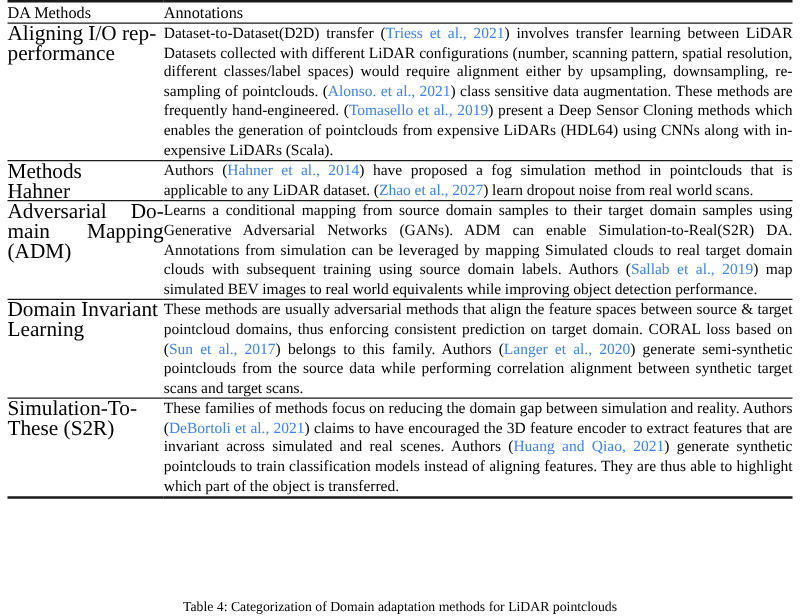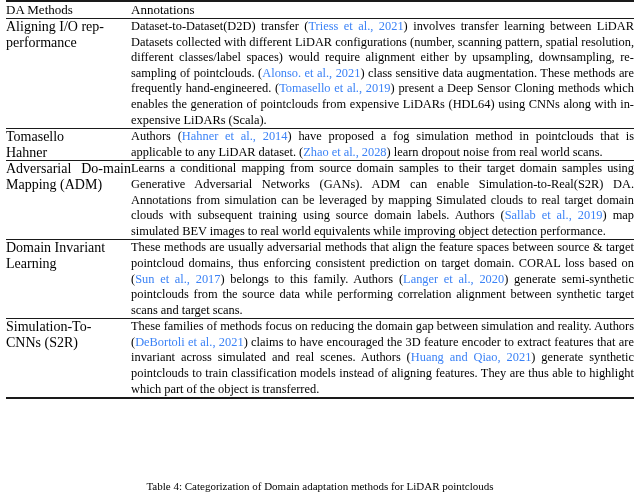--- a/index.html
+++ b/index.html
@@ -40,21 +40,21 @@
   
   tr.rule-top > td        { border-top: 2.2px solid #1a1a1a; height: 0; padding: 0; font-size: 0; line-height: 0; }
   tr.rule-mid > td        { border-top: 1.1px solid #1a1a1a; height: 0; padding: 0; font-size: 0; line-height: 0; }
   tr.rule-bottom > td     { border-top: 2.2px solid #1a1a1a; height: 0; padding: 0; font-size: 0; line-height: 0; }
 
   
   col.c-method { width: 125px; }
   col.c-desc   { width: 503px; }
 
   .cell-method {
-    font-size: 14px;
+    font-size: 17px;
     line-height: 15.6px;
     padding: 5px 6px 6px 2px;
     text-align: justify;
     text-align-last: left;
     hyphens: none;
   }
   .cell-method.justify-both {
     text-align: justify;
   }
 
@@ -123,24 +123,24 @@
         </td>
         <td class="cell-desc"><span>Dataset-to-Dataset(D2D) transfer (</span><span class="cite">Triess et al., 2021</span><span>) involves transfer learning between LiDAR Datasets collected with different LiDAR configurations (number, scanning pattern, spatial resolution, different classes/label spaces) would require alignment either by upsampling, downsampling, re-sampling of pointclouds. (</span><span class="cite">Alonso. et al., 2021</span><span>) class sensitive data augmentation.  These methods are frequently hand-engineered.  (</span><span class="cite">Tomasello et al., 2019</span><span>) present a Deep Sensor Cloning methods which enables the generation of pointclouds from expensive LiDARs (HDL64) using CNNs along with in-expensive LiDARs (Scala).</span></td>
       </tr>
 
       <tr class="rule-mid">
           <td colspan="2"></td>
         </tr>
 
       <tr>
         <td class="cell-method">
-          <span>Tomasello</span><br>
+          <span>Methods</span><br>
           <span>Hahner</span>
         </td>
-        <td class="cell-desc"><span>Authors (</span><span class="cite">Hahner et al., 2014</span><span>) have proposed a fog simulation method in pointclouds that is applicable to any LiDAR dataset.  (</span><span class="cite">Zhao et al., 2028</span><span>) learn dropout noise from real world scans.</span></td>
+        <td class="cell-desc"><span>Authors (</span><span class="cite">Hahner et al., 2014</span><span>) have proposed a fog simulation method in pointclouds that is applicable to any LiDAR dataset.  (</span><span class="cite">Zhao et al., 2027</span><span>) learn dropout noise from real world scans.</span></td>
       </tr>
 
       <tr class="rule-mid">
           <td colspan="2"></td>
         </tr>
 
       <tr>
         <td class="cell-method justify-both">
           <span>Adversarial Do-main Mapping</span>
           <span>(ADM)</span>
@@ -160,21 +160,21 @@
         <td class="cell-desc"><span>These methods are usually adversarial methods that align the feature spaces between source &amp; target pointcloud domains, thus enforcing consistent prediction on target domain. CORAL loss based on (</span><span class="cite">Sun et al., 2017</span><span>) belongs to this family.  Authors (</span><span class="cite">Langer et al., 2020</span><span>) generate semi-synthetic pointclouds from the source data while performing correlation alignment between synthetic target scans and target scans.</span></td>
       </tr>
 
       <tr class="rule-mid">
           <td colspan="2"></td>
         </tr>
 
       <tr>
         <td class="cell-method">
           <span>Simulation-To-</span><br>
-          <span>CNNs (S2R)</span>
+          <span>These (S2R)</span>
         </td>
         <td class="cell-desc"><span>These families of methods focus on reducing the domain gap between simulation and reality. Authors (</span><span class="cite">DeBortoli et al., 2021</span><span>) claims to have encouraged the 3D feature encoder to extract features that are invariant across simulated and real scenes.  Authors (</span><span class="cite">Huang and Qiao, 2021</span><span>) generate synthetic pointclouds to train classification models instead of aligning features. They are thus able to highlight which part of the object is transferred.</span></td>
       </tr>
 
       <tr class="rule-bottom">
           <td colspan="2"></td>
         </tr>
     </tbody>
   </table>
 

